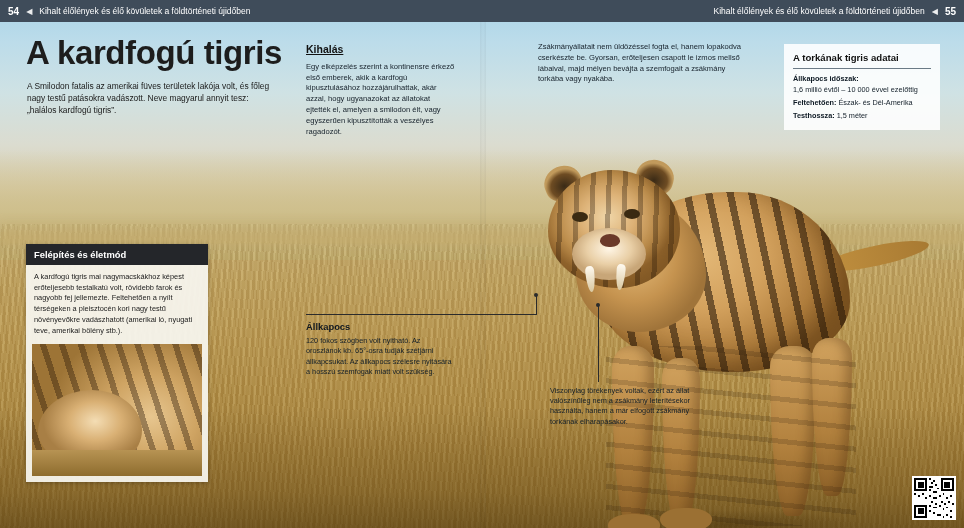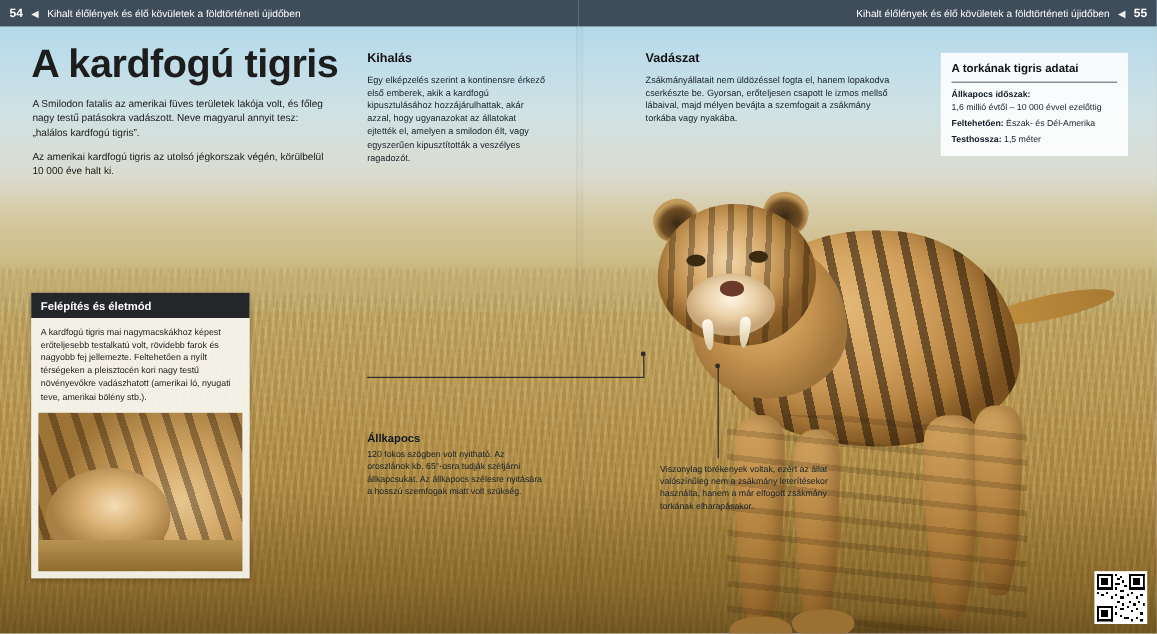--- a/index.html
+++ b/index.html
@@ -157,21 +157,21 @@
   .lead {
     position: absolute; left: 27px; top: 80px; width: 248px;
     font-size: 8.4px; line-height: 1.45; color: #1a1a1a;
   }
   .lead p + p { margin-top: 7px; }
 
   .col {
     position: absolute; font-size: 7.6px; line-height: 1.42; color: #16212b;
   }
   .col h3 {
-    font-size: 10.5px; font-weight: bold; margin-bottom: 5px; color: #111;
+    font-size: 10.5px; font-weight: bold; margin-bottom: 5px; color: #111; text-decoration: underline;
   }
   .col-kihalas { left: 306px; top: 42px; width: 150px; }
   .col-vadaszat { left: 538px; top: 42px; width: 208px; }
 
   
   .infobox {
     position: absolute; left: 784px; top: 44px; width: 156px;
     background: rgba(255,255,255,0.88);
     padding: 7px 9px 9px 9px;
     font-size: 7.3px; line-height: 1.4; color: #14202a;
@@ -217,21 +217,21 @@
   .pp-fang.b { left: 50px; top: 110px; transform: rotate(4deg); }
   .pp-ground {
     position: absolute; left: 0; bottom: 0; width: 100%; height: 26px;
     background: linear-gradient(#b79353, #8e6c2e);
   }
 
   
   .callout {
     position: absolute; font-size: 7.3px; line-height: 1.4; color: #14202a;
   }
-  .callout h5 { font-size: 9.4px; font-weight: bold; margin-bottom: 3px; color: #101820; margin-top: 38px; }
+  .callout h5 { font-size: 9.4px; font-weight: bold; margin-bottom: 3px; color: #101820; }
   .co-allkapocs { left: 306px; top: 320px; width: 150px; }
   .co-szemfogak { left: 550px; top: 386px; width: 156px; }
 
   .leader { position: absolute; background: #2b2b2b; }
   .leader.h { height: 1px; }
   .leader.v { width: 1px; }
   .dot { position: absolute; width: 4px; height: 4px; border-radius: 50%; background: #2b2b2b; }
 
   
   .qr {
@@ -293,30 +293,28 @@
   </div>
   <div class="hdr right">
     <span class="htxt">Kihalt élőlények és élő kövületek a földtörténeti újidőben</span>
     <span class="arrow">◀</span>
     <span class="pg-num">55</span>
   </div>
 
   <h1 class="title">A kardfogú tigris</h1>
   <div class="lead">
     <p>A Smilodon fatalis az amerikai füves területek lakója volt, és főleg nagy testű patásokra vadászott. Neve magyarul annyit tesz: „halálos kardfogú tigris”.</p>
-    <p>Az amerikai kardfogú tigris az utolsó jégkorszak végén, körülbelül 10 000 éve halt ki.</p>
   </div>
 
   <div class="col col-kihalas">
     <h3>Kihalás</h3>
     <p>Egy elképzelés szerint a kontinensre érkező első emberek, akik a kardfogú kipusztulásához hozzájárulhattak, akár azzal, hogy ugyanazokat az állatokat ejtették el, amelyen a smilodon élt, vagy egyszerűen kipusztították a veszélyes ragadozót.</p>
   </div>
 
   <div class="col col-vadaszat">
-    <h3>Vadászat</h3>
     <p>Zsákmányállatait nem üldözéssel fogta el, hanem lopakodva cserkészte be. Gyorsan, erőteljesen csapott le izmos mellső lábaival, majd mélyen bevájta a szemfogait a zsákmány torkába vagy nyakába.</p>
   </div>
 
   <div class="infobox">
     <h4>A torkának tigris adatai</h4>
     <div class="rule"></div>
     <div class="row">
       <b>Állkapocs időszak:</b><br>
       <span>1,6 millió évtől – 10 000 évvel ezelőttig</span>
     </div>

